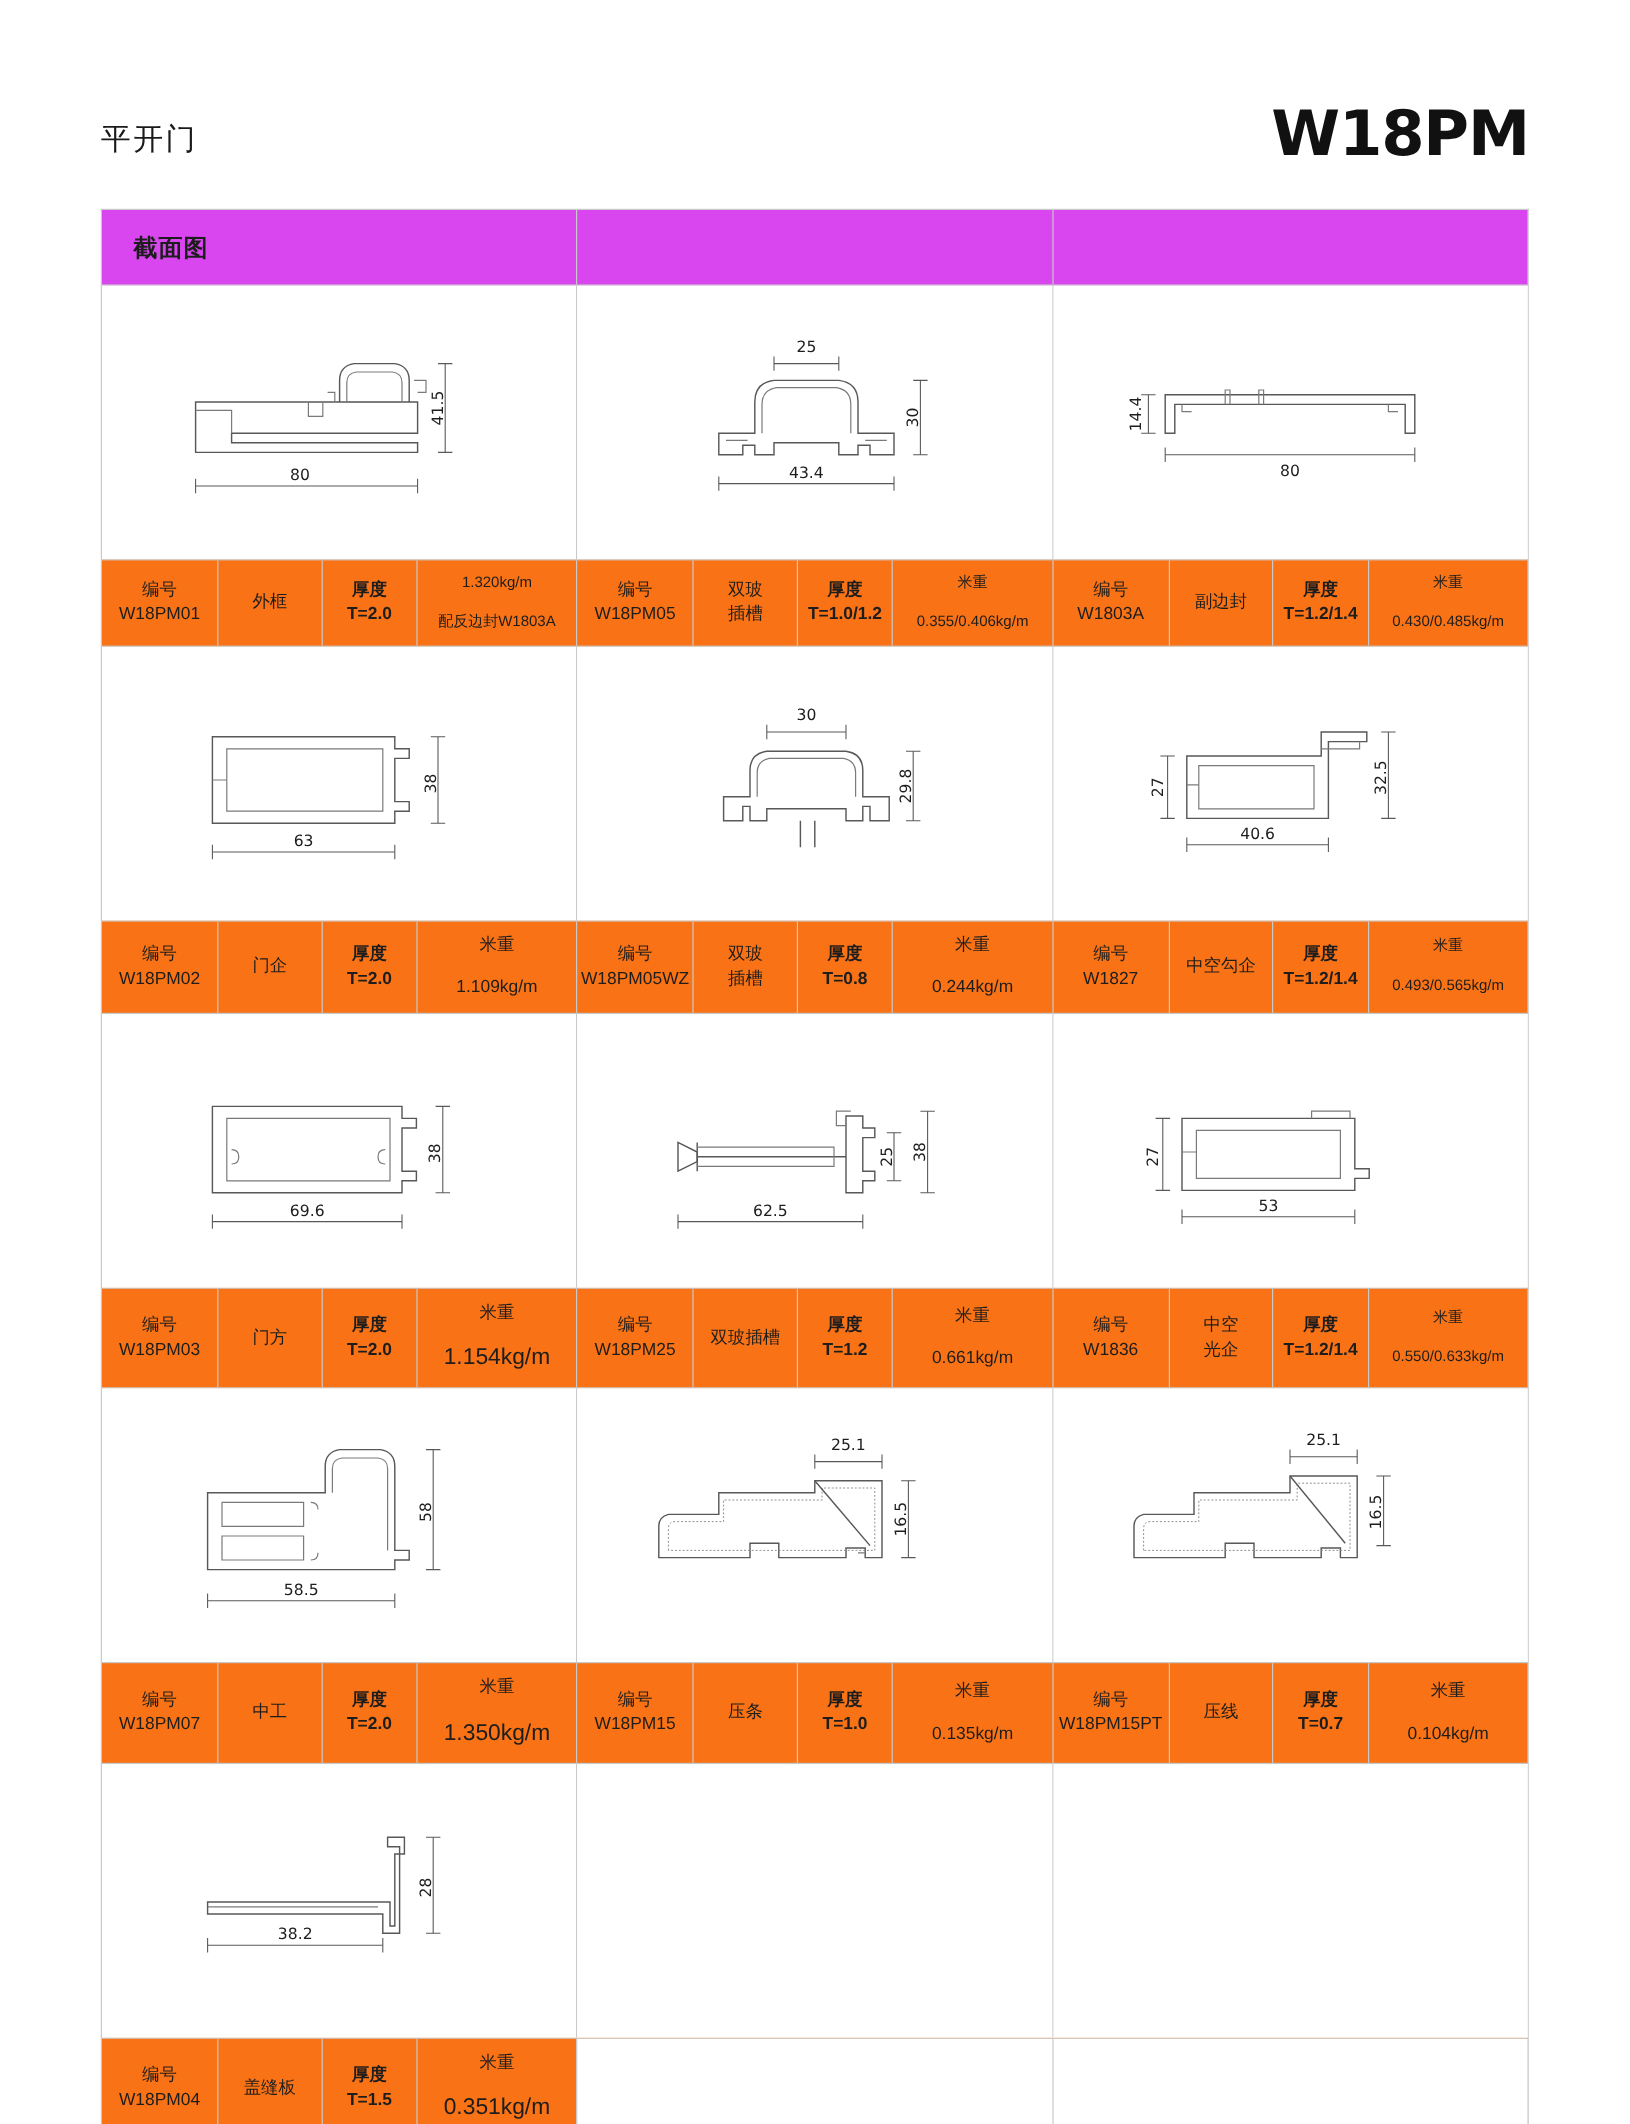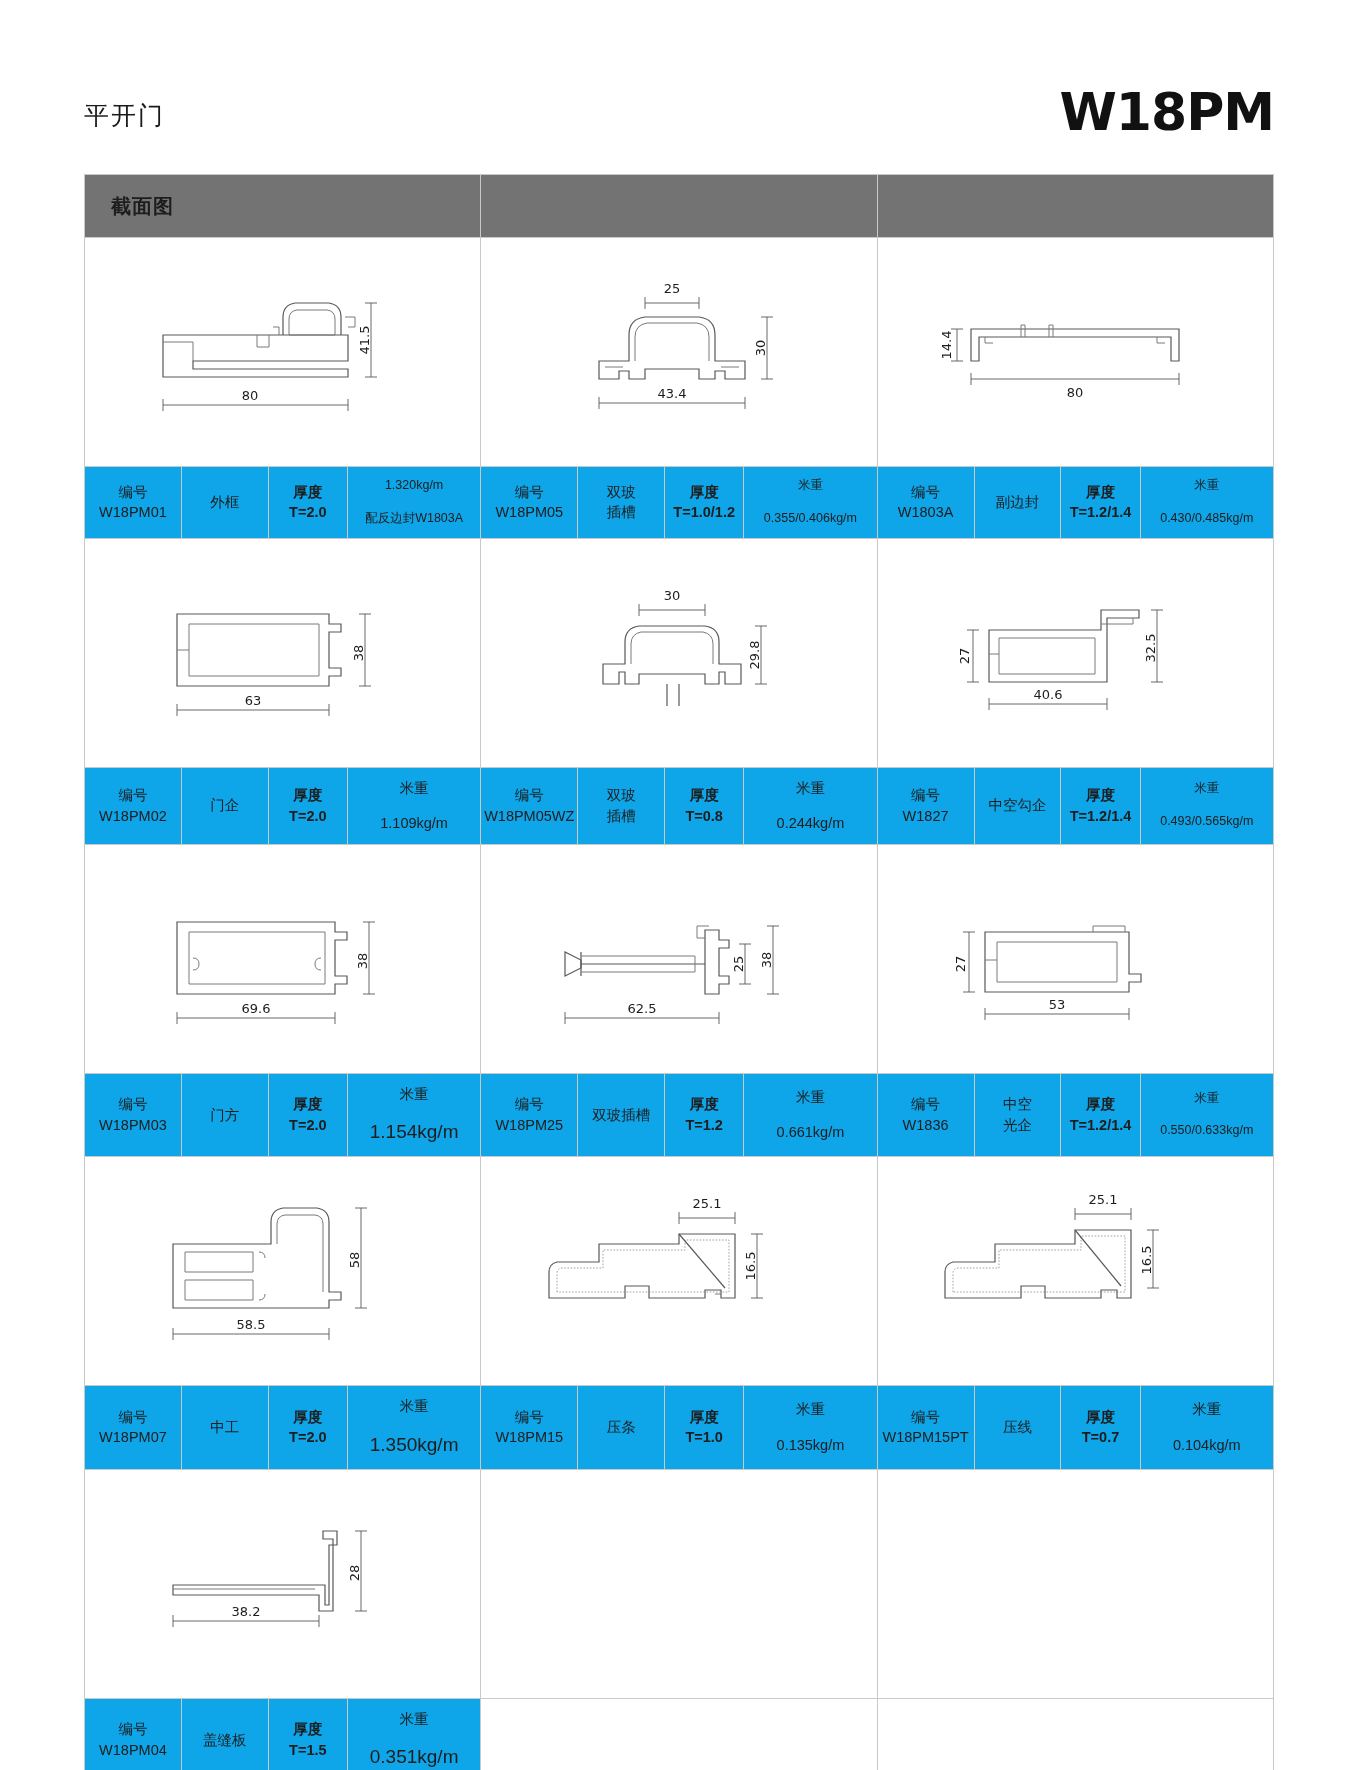--- a/index.html
+++ b/index.html
@@ -54,21 +54,21 @@
     box-sizing:border-box;
     border-right:1px solid #c9c9c9;
     flex:1 1 0;
     min-width:0;
   }
   .col:last-child{border-right:none;}
 
   
   .titleband{
     display:flex;
-    background:#737373;
+    background:#d946ef;
     border-bottom:1px solid #c9c9c9;
     height:62px;
   }
   .titleband .col{
     display:flex;align-items:center;
     padding-left:26px;
     font-size:20px;
     font-weight:600;
     color:#1d1d1d;
     letter-spacing:1px;
@@ -82,21 +82,21 @@
     justify-content:center;
     background:#fff;
     position:relative;
     overflow:hidden;
   }
   .drawcell svg{display:block;}
 
   
   .specstrip{
     display:flex;
-    background:#0ea5e9;
+    background:#f97316;
     border-top:1px solid #c9c9c9;
     border-bottom:1px solid #c9c9c9;
   }
   .specgroup{
     flex:1 1 0;
     display:flex;
     border-right:1px solid #c9c9c9;
     min-width:0;
   }
   .specgroup:last-child{border-right:none;}

